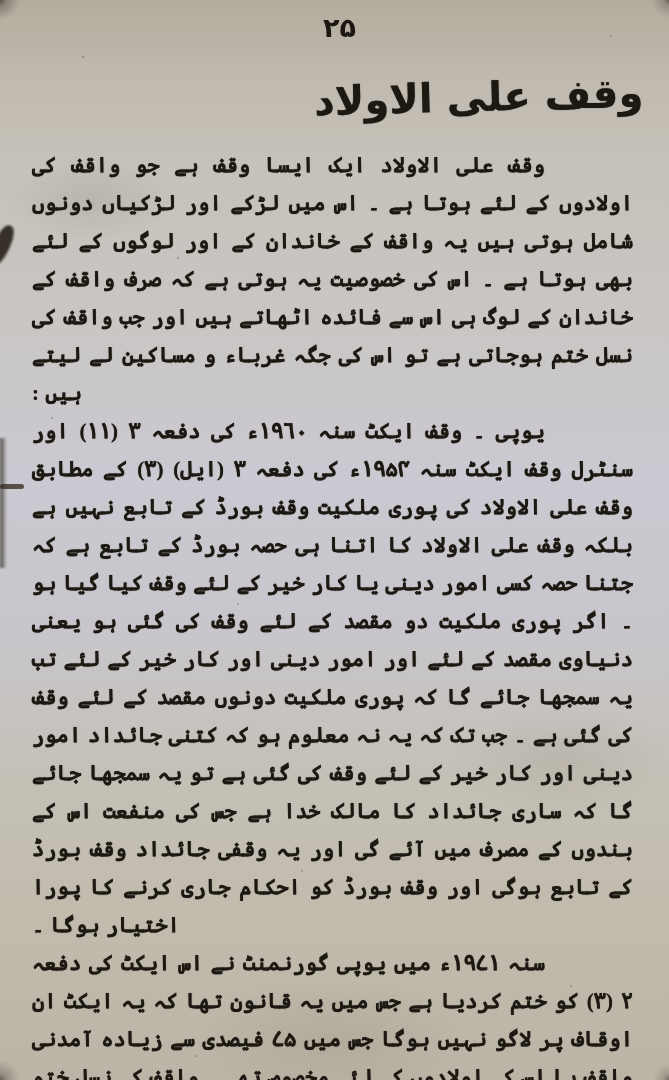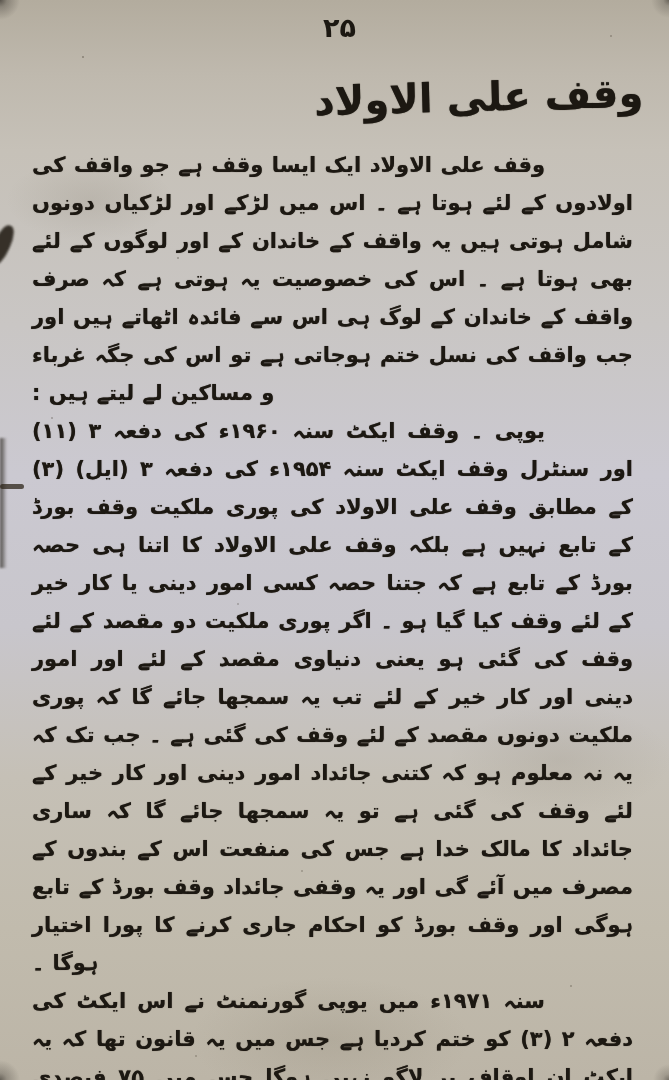--- a/index.html
+++ b/index.html
@@ -91,20 +91,21 @@
     text-align-last: left;
     font-size: 21px;
     line-height: 38px;
     font-weight: 700;
     text-shadow: 0 0 0.8px rgba(25,18,8,0.75);
     word-spacing: 1px;
   }
   .body-text p {
     margin: 0;
     text-indent: 88px;
+    font-family: Liberation Serif, serif;
   }
   
   .artifact-corner-mark {
     position: absolute;
     left: -6px;
     top: 224px;
     width: 16px;
     height: 42px;
     background: rgba(28,22,14,0.85);
     border-radius: 45%;

